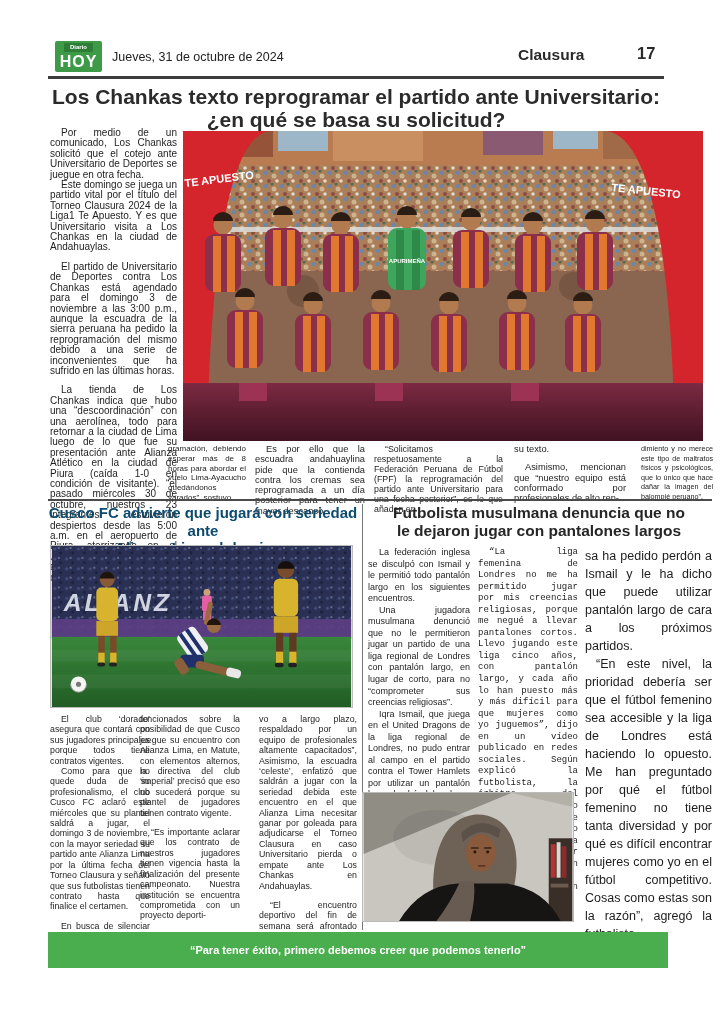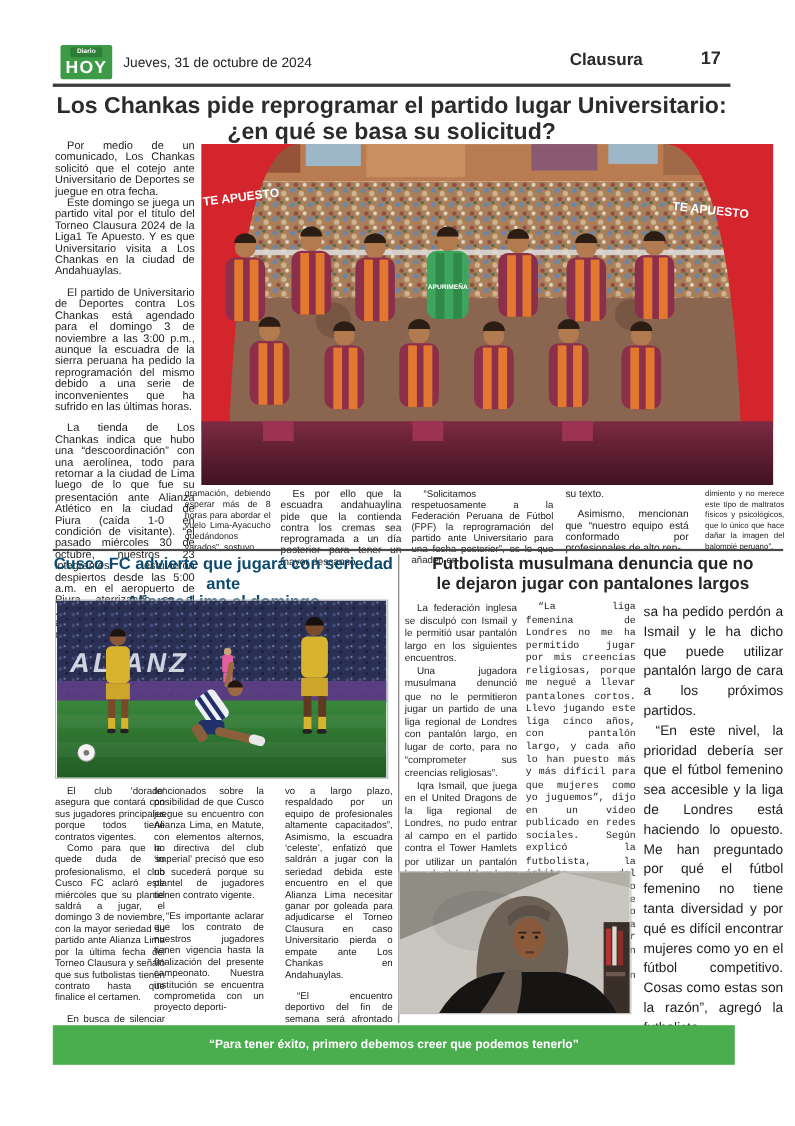--- a/index.html
+++ b/index.html
@@ -68,21 +68,21 @@
   <div class="abs logo">
     <div class="logo-tab">Diario</div>
     <div class="logo-main">HOY</div>
   </div>
   <div class="abs date">Jueves, 31 de octubre de 2024</div>
   <div class="abs section">Clausura</div>
   <div class="abs pagenum">17</div>
   <div class="abs hdr-rule"></div>
 
   <div class="abs h1">
-    <div>Los Chankas pide reprogramar el partido lugar Universitario:</div>
+    <div>Los Chankas texto reprogramar el partido ante Universitario:</div>
     <div>¿en qué se basa su solicitud?</div>
   </div>
 
   <div class="abs a1-left">
     <p class="ind">Por medio de un comunicado, Los Chankas solicitó que el cotejo ante Universitario de Deportes se juegue en otra fecha.</p>
     <p class="ind">Este domingo se juega un partido vital por el título del Torneo Clausura 2024 de la Liga1 Te Apuesto. Y es que Universitario visita a Los Chankas en la ciudad de Andahuaylas.</p>
     <p class="ind gp">El partido de Universitario de Deportes contra Los Chankas está agendado para el domingo 3 de noviembre a las 3:00 p.m., aunque la escuadra de la sierra peruana ha pedido la reprogramación del mismo debido a una serie de inconvenientes que ha sufrido en las últimas horas.</p>
     <p class="ind gp">La tienda de Los Chankas indica que hubo una “descoordinación” con una aerolínea, todo para retornar a la ciudad de Lima luego de lo que fue su presentación ante Alianza Atlético en la ciudad de Piura (caída 1-0 en condición de visitante). “el pasado miércoles 30 de octubre, nuestros 23 integrantes estuvieron despiertos desde las 5:00 a.m. en el aeropuerto de Piura, aterrizando en el Jorge Chávez a las 8:30 a.m. Sin embargo, sufrimos otra repro-</p>
   </div>
 
@@ -266,21 +266,21 @@
     <p>vo a largo plazo, respaldado por un equipo de profesionales altamente capacitados”, Asimismo, la escuadra ‘celeste’, enfatizó que saldrán a jugar con la seriedad debida este encuentro en el que Alianza Lima necesitar ganar por goleada para adjudicarse el Torneo Clausura en caso Universitario pierda o empate ante Los Chankas en Andahuaylas.</p>
     <p class="ind gp">“El encuentro deportivo del fin de semana será afrontado con la seriedad y responsabilidad que nos caracteriza”, culminó</p>
   </div>
 
   <div class="abs h3a">
     <div>Futbolista musulmana denuncia que no</div>
     <div>le dejaron jugar con pantalones largos</div>
   </div>
 
   <div class="abs a3col a3c1">
-    <p class="ind">La federación inglesa se disculpó con Ismail y le permitió usar pantalón largo en los siguientes encuentros.</p>
+    <p class="ind">La federación inglesa se disculpó con Ismail y le permitió todo pantalón largo en los siguientes encuentros.</p>
     <p class="ind">Una jugadora musulmana denunció que no le permitieron jugar un partido de una liga regional de Londres con pantalón largo, en lugar de corto, para no “comprometer sus creencias religiosas”.</p>
     <p class="ind">Iqra Ismail, que juega en el United Dragons de la liga regional de Londres, no pudo entrar al campo en el partido contra el Tower Hamlets por utilizar un pantalón largo de chándal en lugar de uno corto.</p>
   </div>
   <div class="abs a3col a3c2">
     <p class="ind">“La liga femenina de Londres no me ha permitido jugar por mis creencias religiosas, porque me negué a llevar pantalones cortos. Llevo jugando este liga cinco años, con pantalón largo, y cada año lo han puesto más y más difícil para que mujeres como yo juguemos”, dijo en un vídeo publicado en redes sociales. Según explicó la futbolista, la árbitro del encuentro le dijo que la liga le había dicho que no permitiera a ninguna mujer lleva pantalón largo.</p>
     <p class="ind">La federación ingle-</p>
   </div>
   <div class="abs a3c3">
     <p>sa ha pedido perdón a Ismail y le ha dicho que puede utilizar pantalón largo de cara a los próximos partidos.</p>
     <p class="ind">“En este nivel, la prioridad debería ser que el fútbol femenino sea accesible y la liga de Londres está haciendo lo opuesto. Me han preguntado por qué el fútbol femenino no tiene tanta diversidad y por qué es difícil encontrar mujeres como yo en el fútbol competitivo. Cosas como estas son la razón”, agregó la futbolista.</p>

